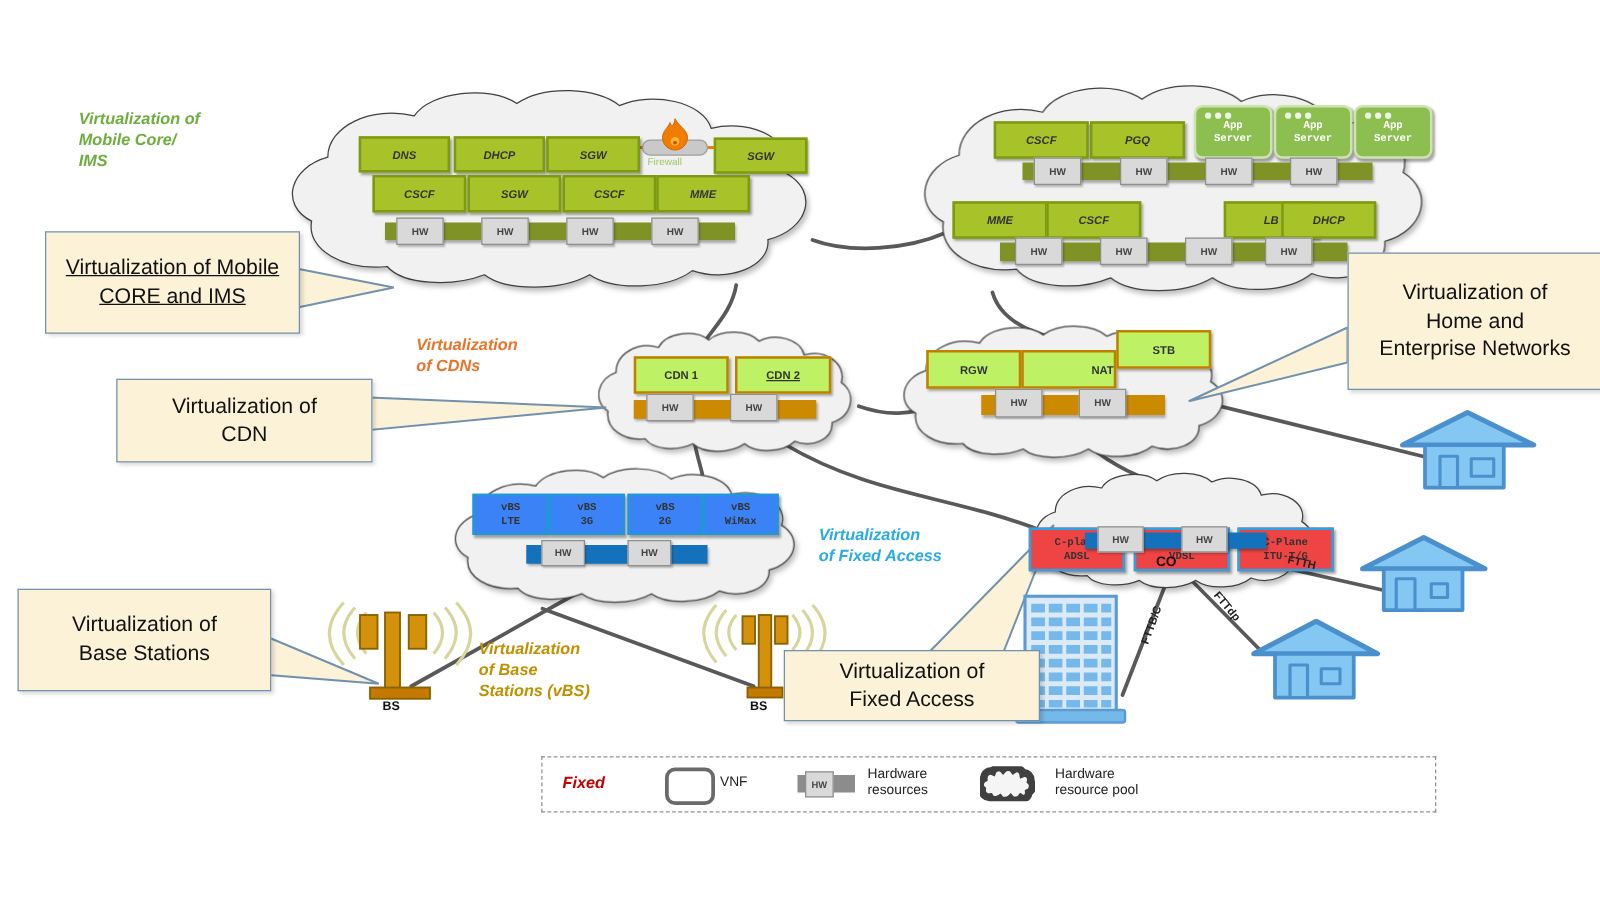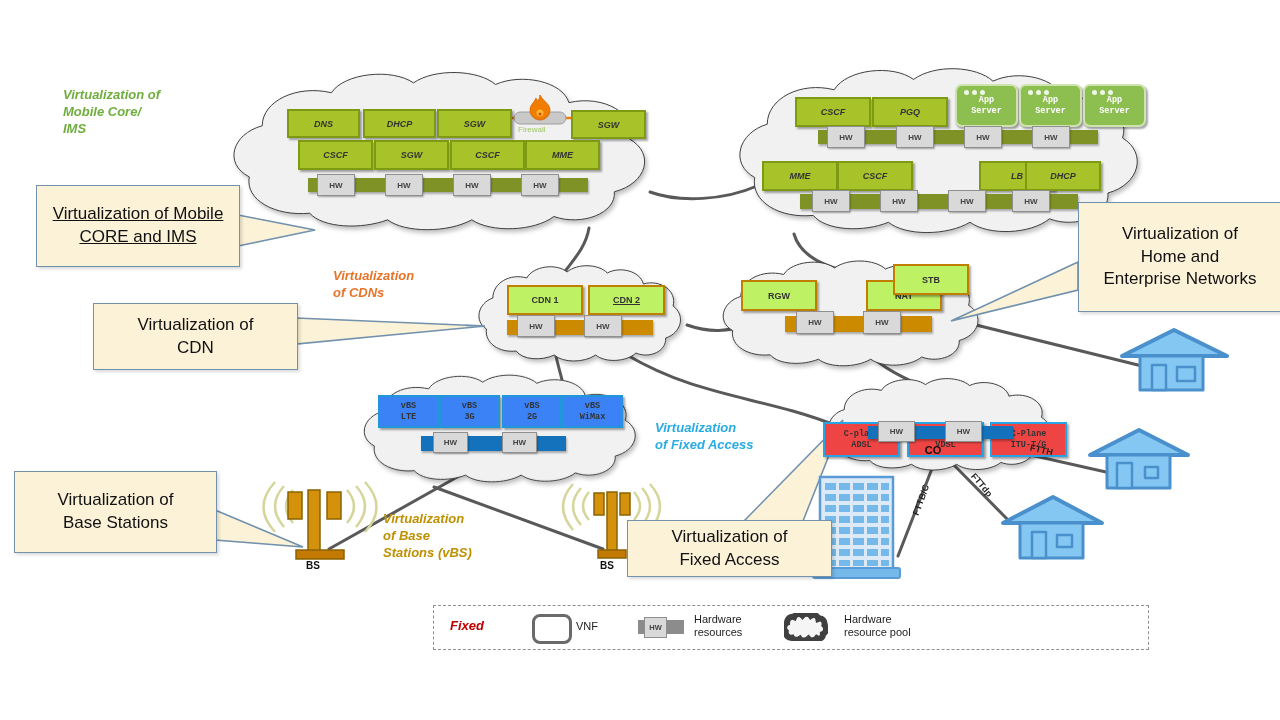--- a/index.html
+++ b/index.html
@@ -323,21 +323,21 @@
   <div class="chip" style="left:517px;top:315px;width:36px;height:20px;">
       <span>HW</span>
     </div>
   <div class="chip" style="left:584px;top:315px;width:36px;height:20px;">
       <span>HW</span>
     </div>
 
   <div class="vnf o" style="left:741px;top:280px;width:72px;height:27px;">
       <span>RGW</span>
     </div>
-  <div class="vnf o" style="left:866px;top:280px;width:72px;height:27px;">
+  <div class="vnf o" style="left:817px;top:280px;width:72px;height:27px;justify-content:flex-end;">
       <span>NAT</span>
     </div>
   <div class="vnf o" style="left:893px;top:264px;width:72px;height:27px;">
       <span>STB</span>
     </div>
   <div class="bar bar-o" style="left:785px;top:316px;width:147px;height:16px;"></div>
   <div class="chip" style="left:796px;top:311px;width:36px;height:21px;">
       <span>HW</span>
     </div>
   <div class="chip" style="left:863px;top:311px;width:36px;height:21px;">

